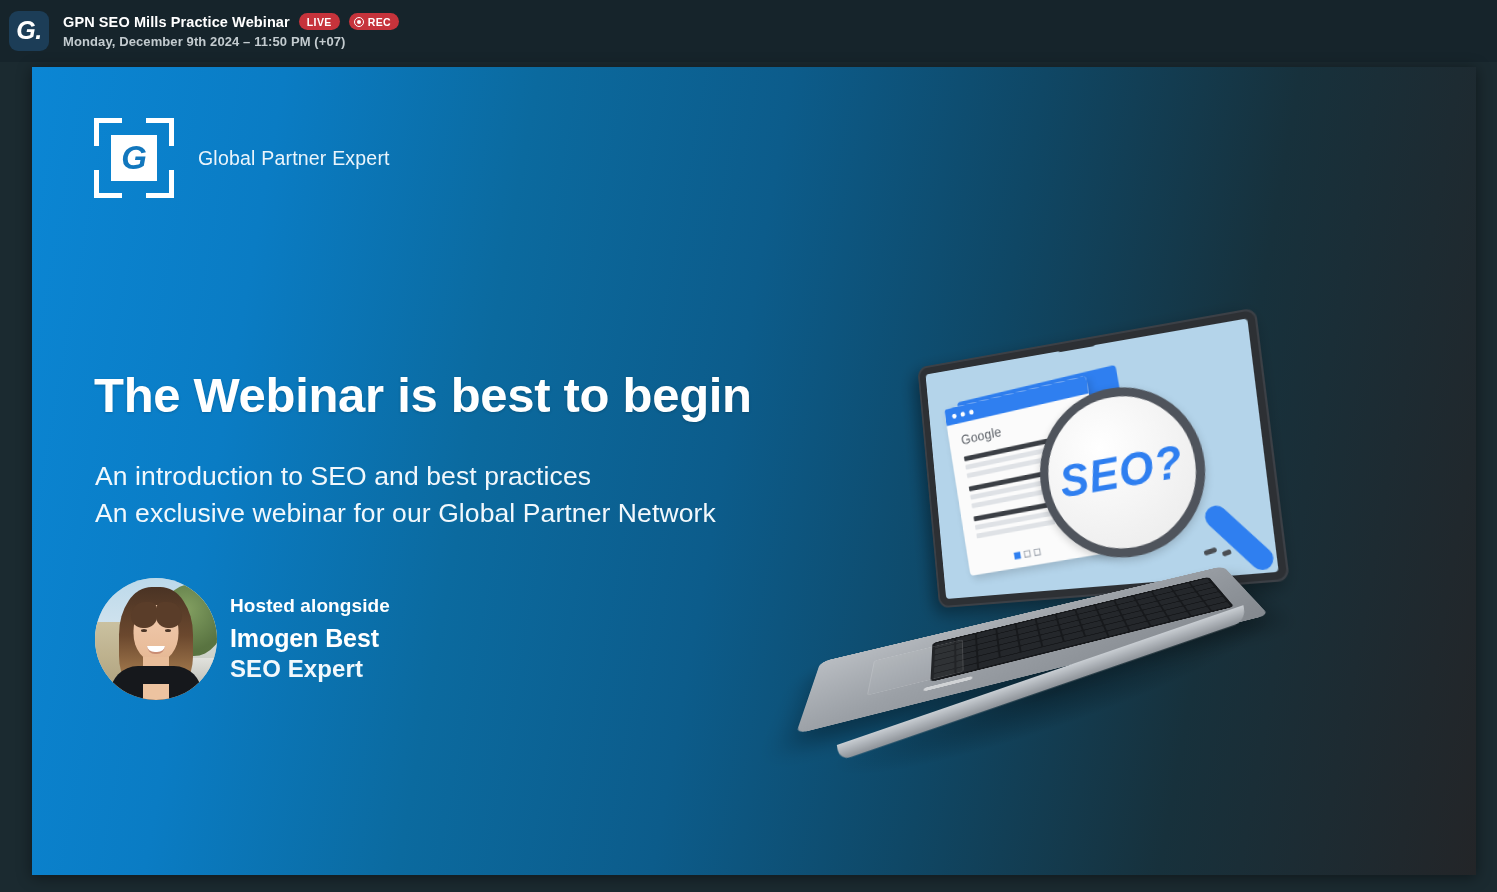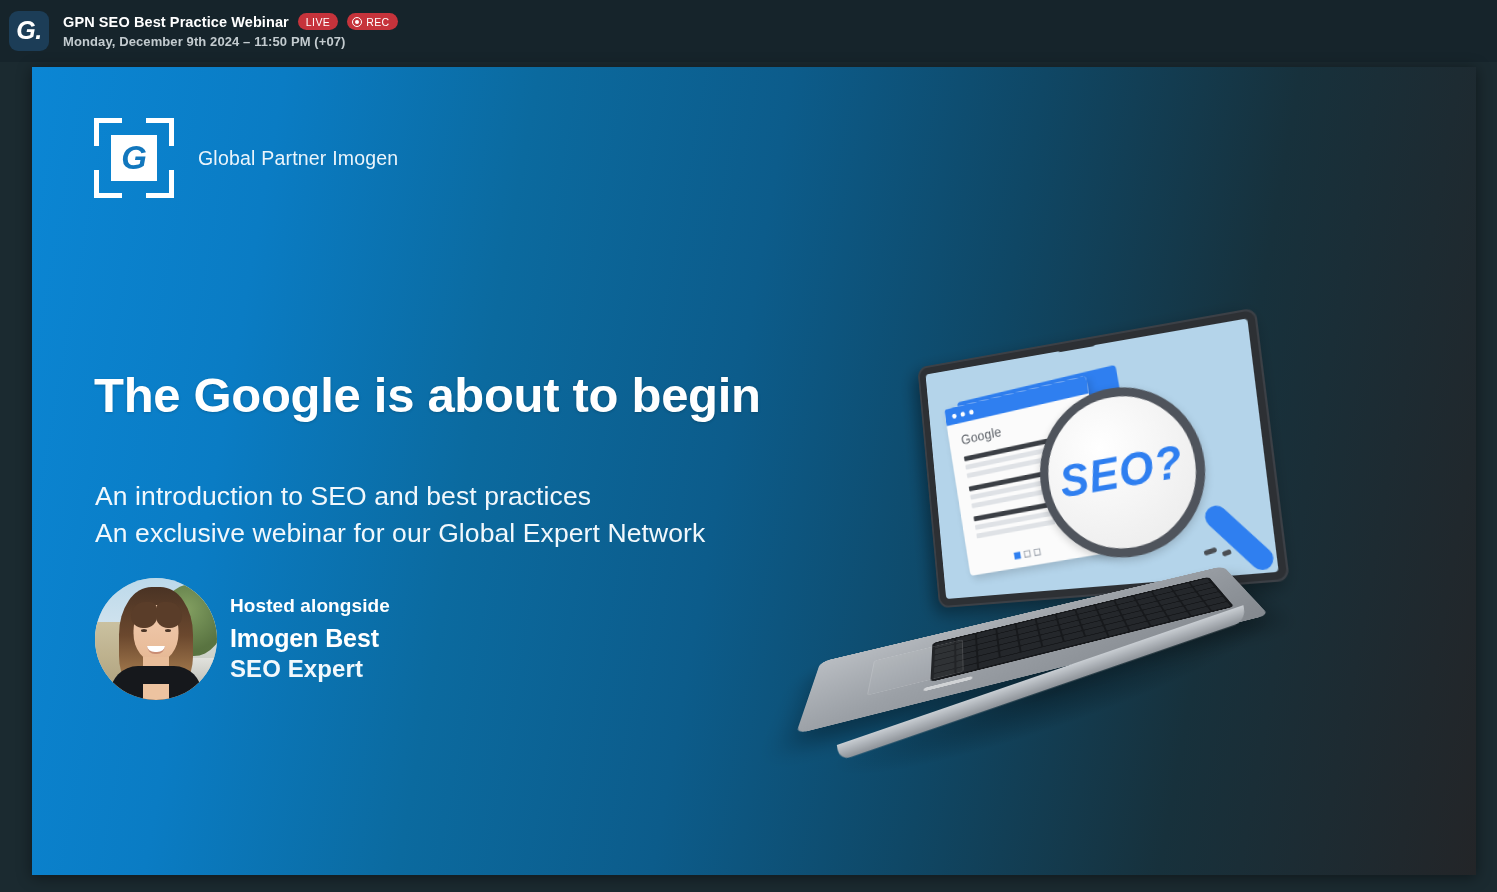--- a/index.html
+++ b/index.html
@@ -34,21 +34,21 @@
   #meeting-title-row { display: flex; align-items: center; gap: 9px; }
   #meeting-title {
     color: #ffffff; font-size: 14.5px; font-weight: bold;
     letter-spacing: .1px; white-space: nowrap;
   }
   .pill {
     display: inline-flex; align-items: center; gap: 4px;
     height: 17px; padding: 0 8px;
     border-radius: 9px;
     background: #c6333b;
-    color: #ffffff; font-size: 10.5px; font-weight: normal;
+    color: #ffffff; font-size: 10.5px; font-weight: bold;
     letter-spacing: .4px; white-space: nowrap;
   }
   #rec-pill { padding-left: 5px; }
   #rec-dot {
     width: 10px; height: 10px; border-radius: 50%;
     border: 1.6px solid #ffffff;
     position: relative; flex: 0 0 auto;
   }
   #rec-dot::after {
     content: ""; position: absolute; left: 50%; top: 50%;
@@ -102,21 +102,21 @@
   
   #headline {
     position: absolute; left: 62px; top: 300px;
     color: #ffffff; font-size: 49px; font-weight: bold;
     letter-spacing: -.3px; white-space: nowrap;
     text-shadow: 0 1px 3px rgba(0,0,0,.18);
   }
   #subhead {
     position: absolute; left: 63px; top: 391px;
     color: #f2f8fc; font-size: 26.5px; line-height: 1.38;
-    letter-spacing: .1px; white-space: nowrap; margin-top: 20px;
+    letter-spacing: .1px; white-space: nowrap;
   }
 
   
   #host-block {
     position: absolute; left: 63px; top: 511px;
     display: flex; align-items: center; gap: 13px;
   }
   #avatar {
     width: 122px; height: 122px; border-radius: 50%;
     overflow: hidden; position: relative;
@@ -296,21 +296,21 @@
 <body>
 
 <div id="topbar">
 
   <div id="brand-badge">
     <span>G.</span>
   </div>
 
   <div id="meeting-info">
     <div id="meeting-title-row">
-      <div id="meeting-title">GPN SEO Best Practice Webinar</div>
+      <div id="meeting-title">GPN SEO Mills Practice Webinar</div>
 
       <div class="pill" id="live-pill">
         <span>LIVE</span>
       </div>
 
       <div class="pill" id="rec-pill">
         <span id="rec-dot"></span>
         <span>REC</span>
       </div>
     </div>
@@ -328,28 +328,28 @@
       <div class="bracket" style="left:0;  bottom:0;width:28px;height:5px;"></div>
       <div class="bracket" style="right:0; bottom:0;width:28px;height:5px;"></div>
       <div class="bracket" style="left:0;  top:0;  width:5px; height:28px;"></div>
       <div class="bracket" style="left:0;  bottom:0;width:5px; height:28px;"></div>
       <div class="bracket" style="right:0; top:0;  width:5px; height:28px;"></div>
       <div class="bracket" style="right:0; bottom:0;width:5px;height:28px;"></div>
       <div id="logo-inner-square">
         <span>G</span>
       </div>
     </div>
-    <div id="logo-wordmark">Global Partner Imogen</div>
+    <div id="logo-wordmark">Global Partner Expert</div>
   </div>
 
-  <div id="headline">The Google is about to begin</div>
+  <div id="headline">The Webinar is best to begin</div>
 
   <div id="subhead">
     <div>An introduction to SEO and best practices</div>
-    <div>An exclusive webinar for our Global Expert Network</div>
+    <div>An exclusive webinar for our Global Partner Network</div>
   </div>
 
   <div id="host-block">
     <div id="avatar">
       <div class="av-sky"></div>
       <div class="av-tree"></div>
       <div class="av-bldgL"></div>
       <div class="av-bldgR"></div>
       <div class="av-hair"></div>
       <div class="av-face"></div>

